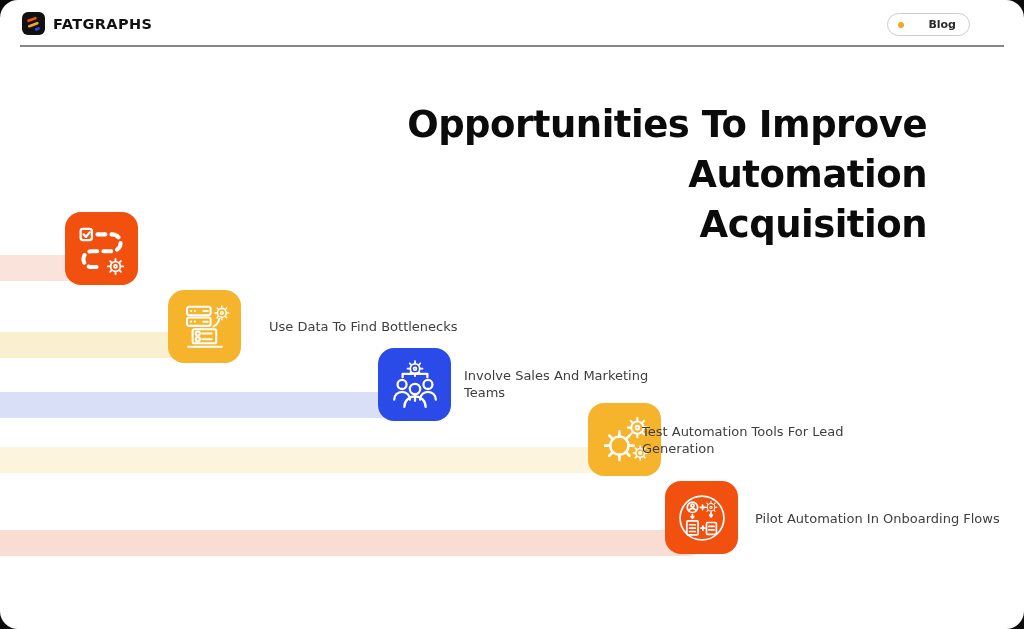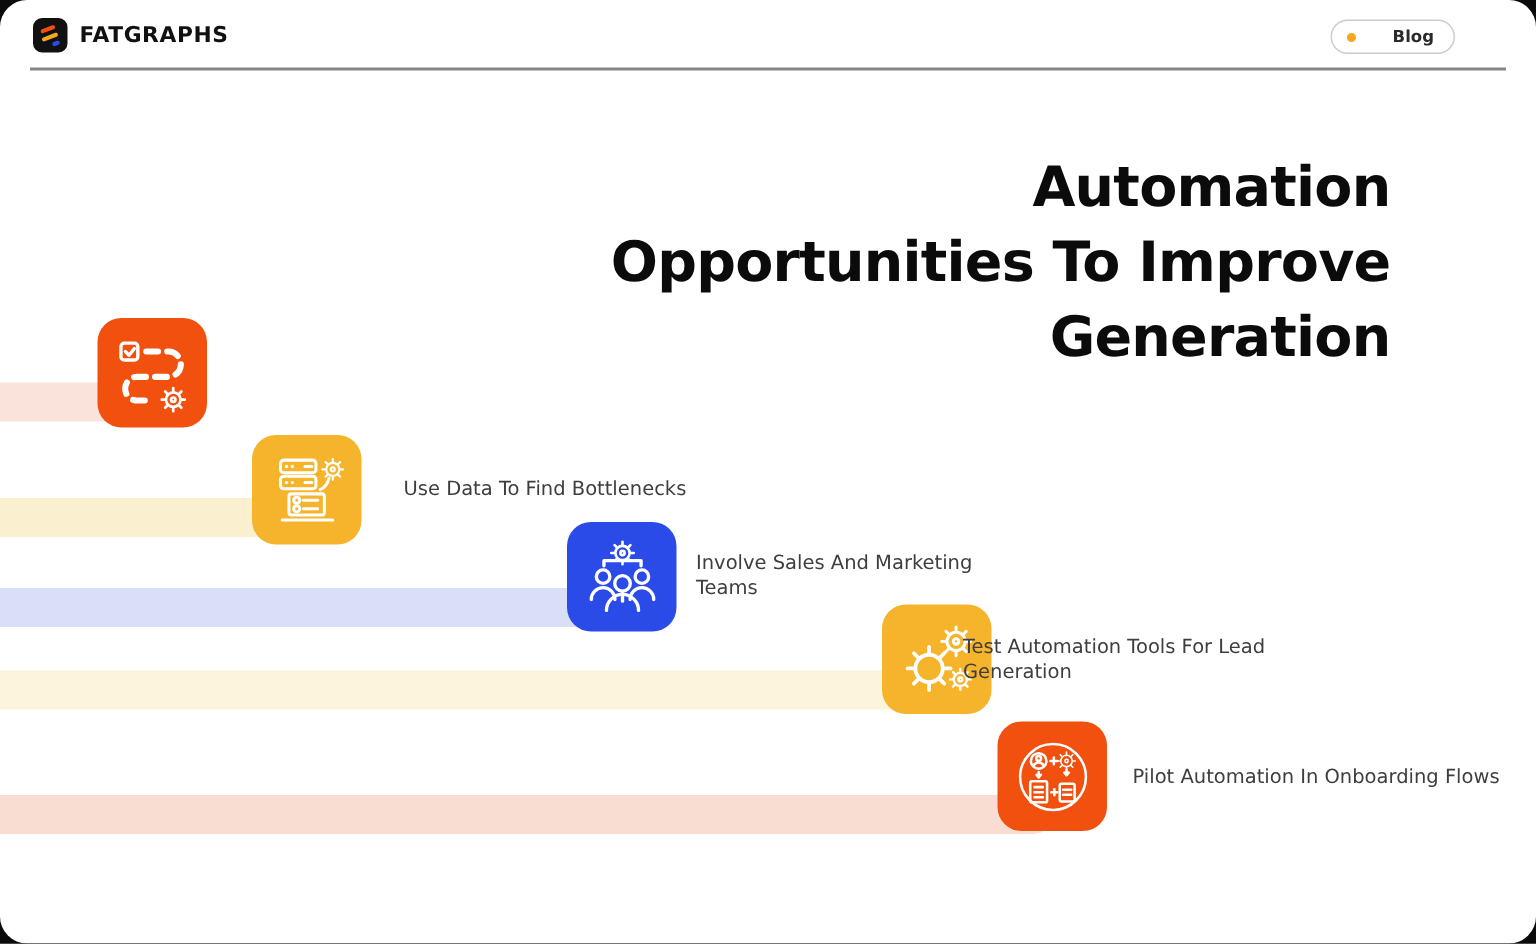--- a/index.html
+++ b/index.html
@@ -58,23 +58,23 @@
   </div>
 
   <div class="blog-pill">
     <span class="blog-dot" style="background: rgb(245, 166, 35);"></span>
     <span class="blog-label">Blog</span>
   </div>
 
   <div class="header-divider"></div>
 
   <div class="title">
+    <div class="title-line">Opportunities To Improve</div>
     <div class="title-line">Automation</div>
-    <div class="title-line">Opportunities To Improve</div>
-    <div class="title-line">Generation</div>
+    <div class="title-line">Acquisition</div>
   </div>
 
   <div class="bar bar1" style="background: rgb(250, 227, 219);"></div>
   <div class="tile tile1" style="background: rgb(241, 80, 15);">
     <svg viewBox="0 0 48 48">
       <g class="art" stroke-width="2">
         <rect x="5" y="6" width="10" height="10" rx="2"></rect>
         <path d="M7.6 11l2.2 2.2 3.2-4"></path>
       </g>
       <path class="art" stroke-width="3.6" stroke-dasharray="7 5.4" d="M20 11h13a7.5 7.5 0 0 1 0 15H14.5a7 7 0 0 0 0 14h7.5"></path>

